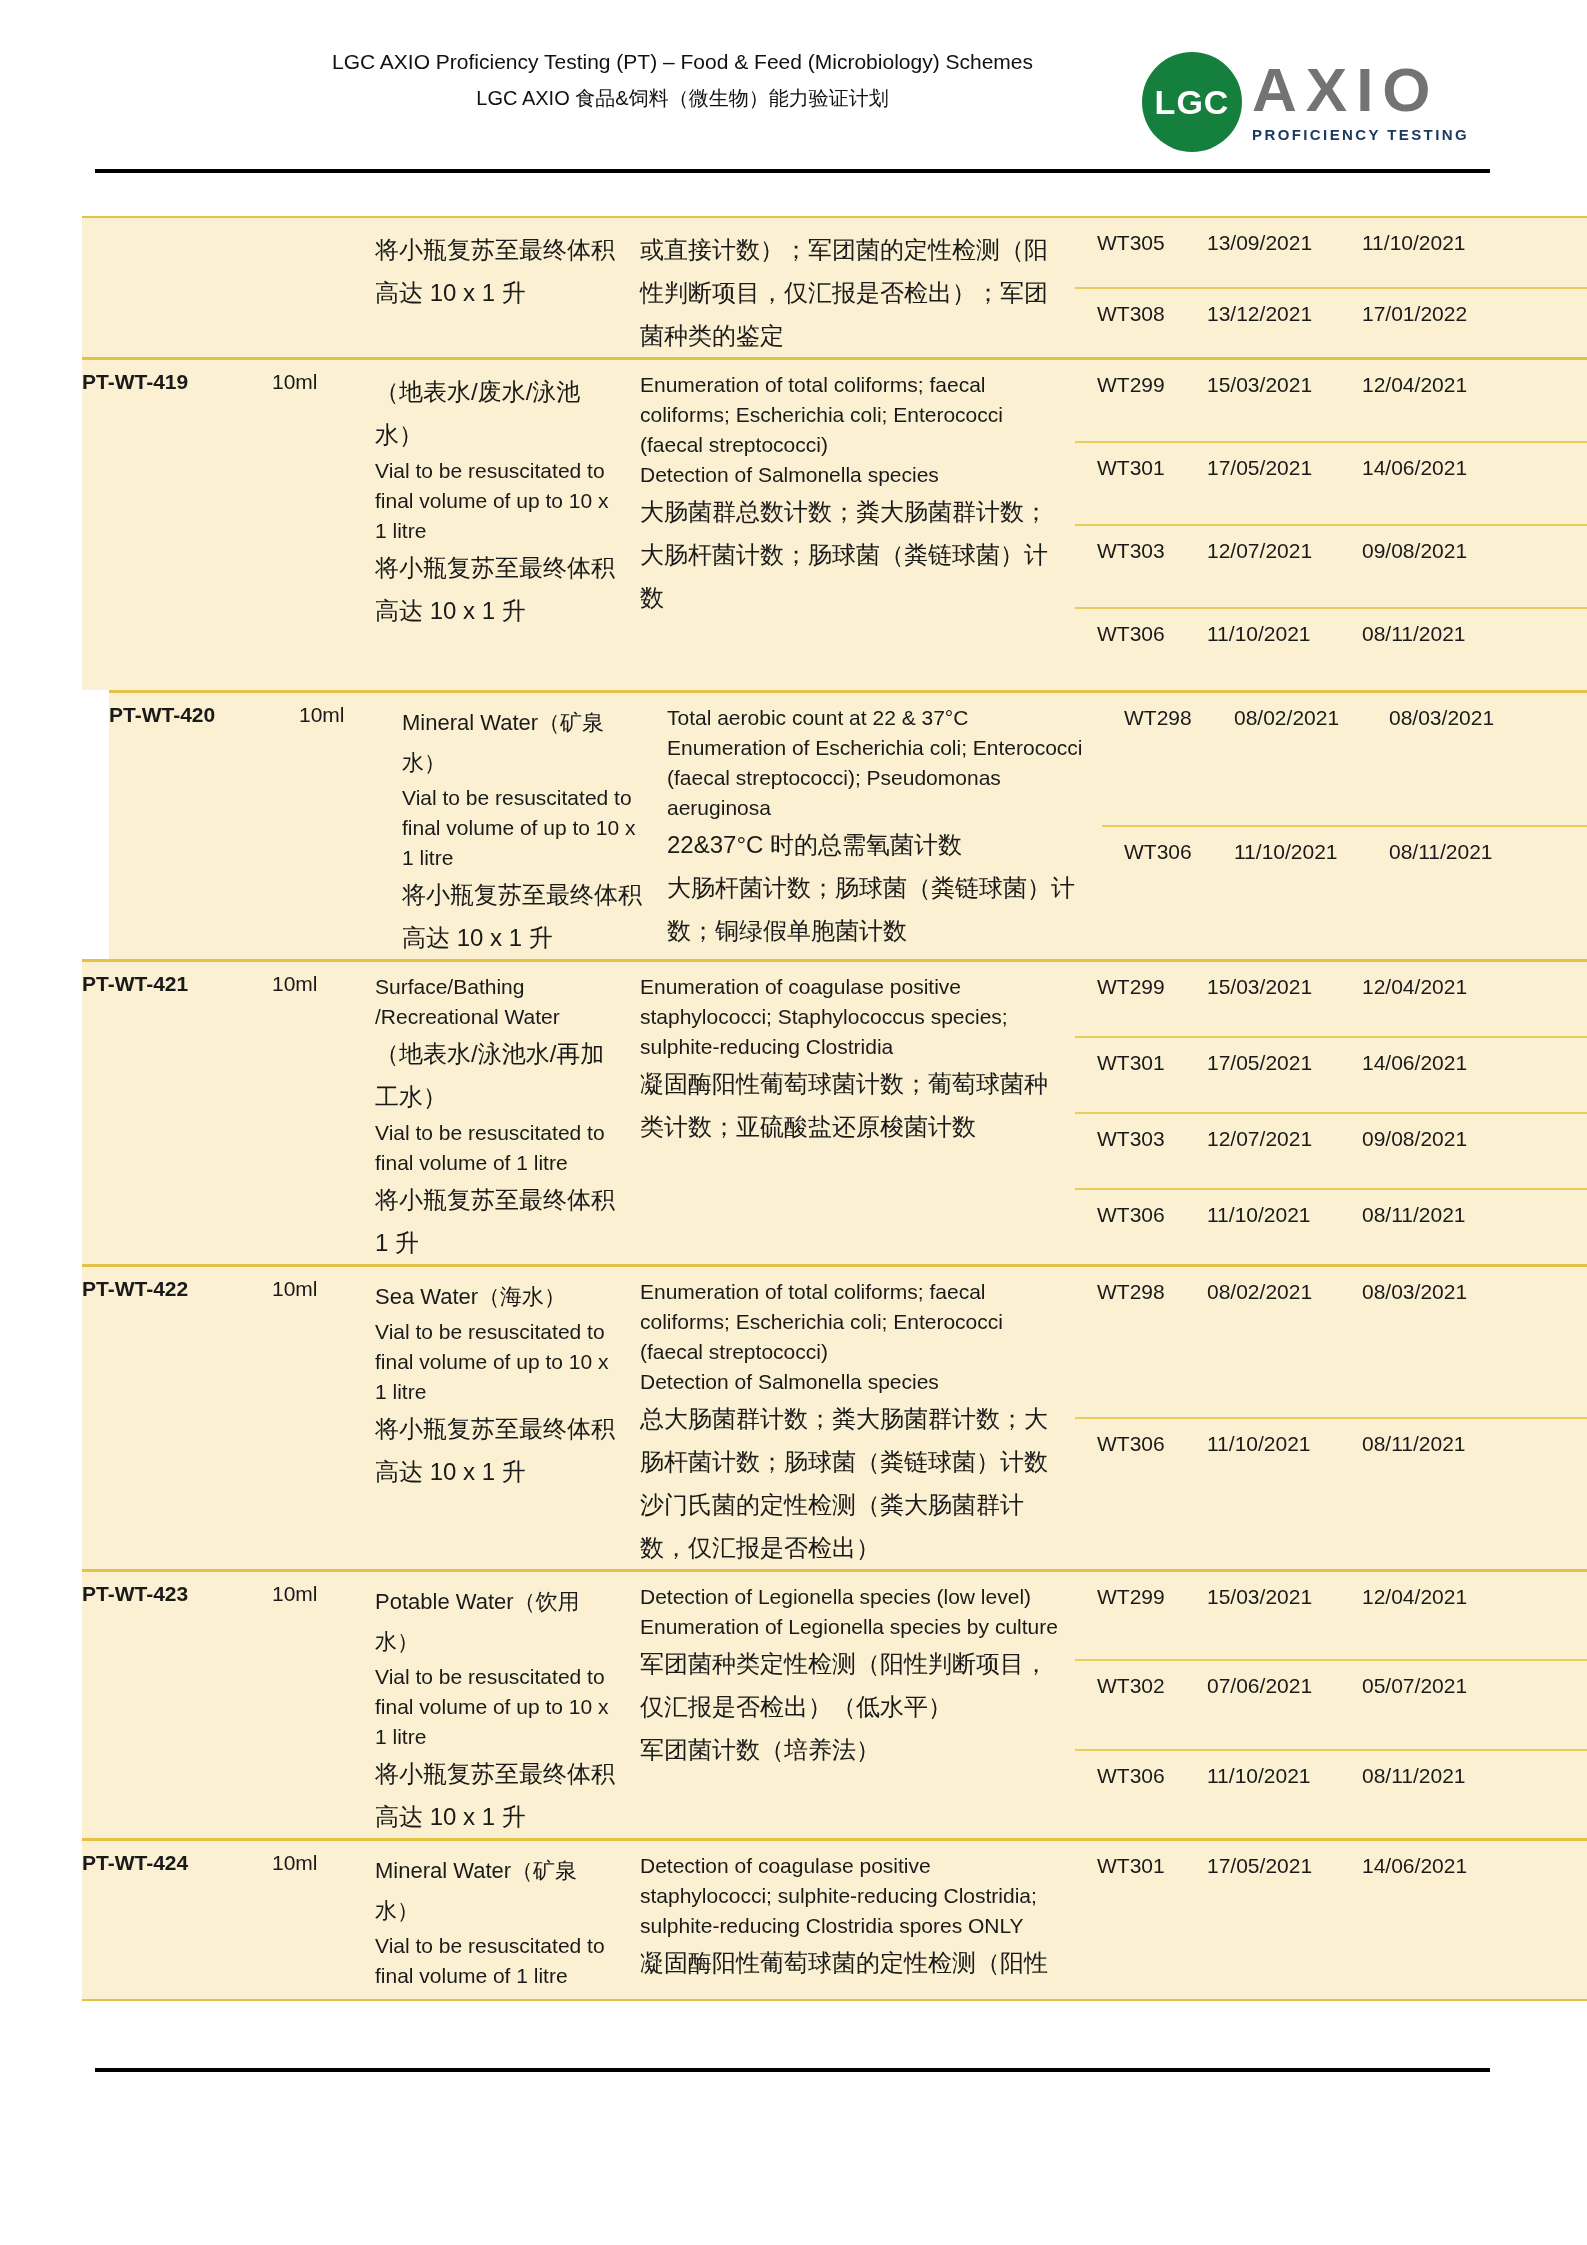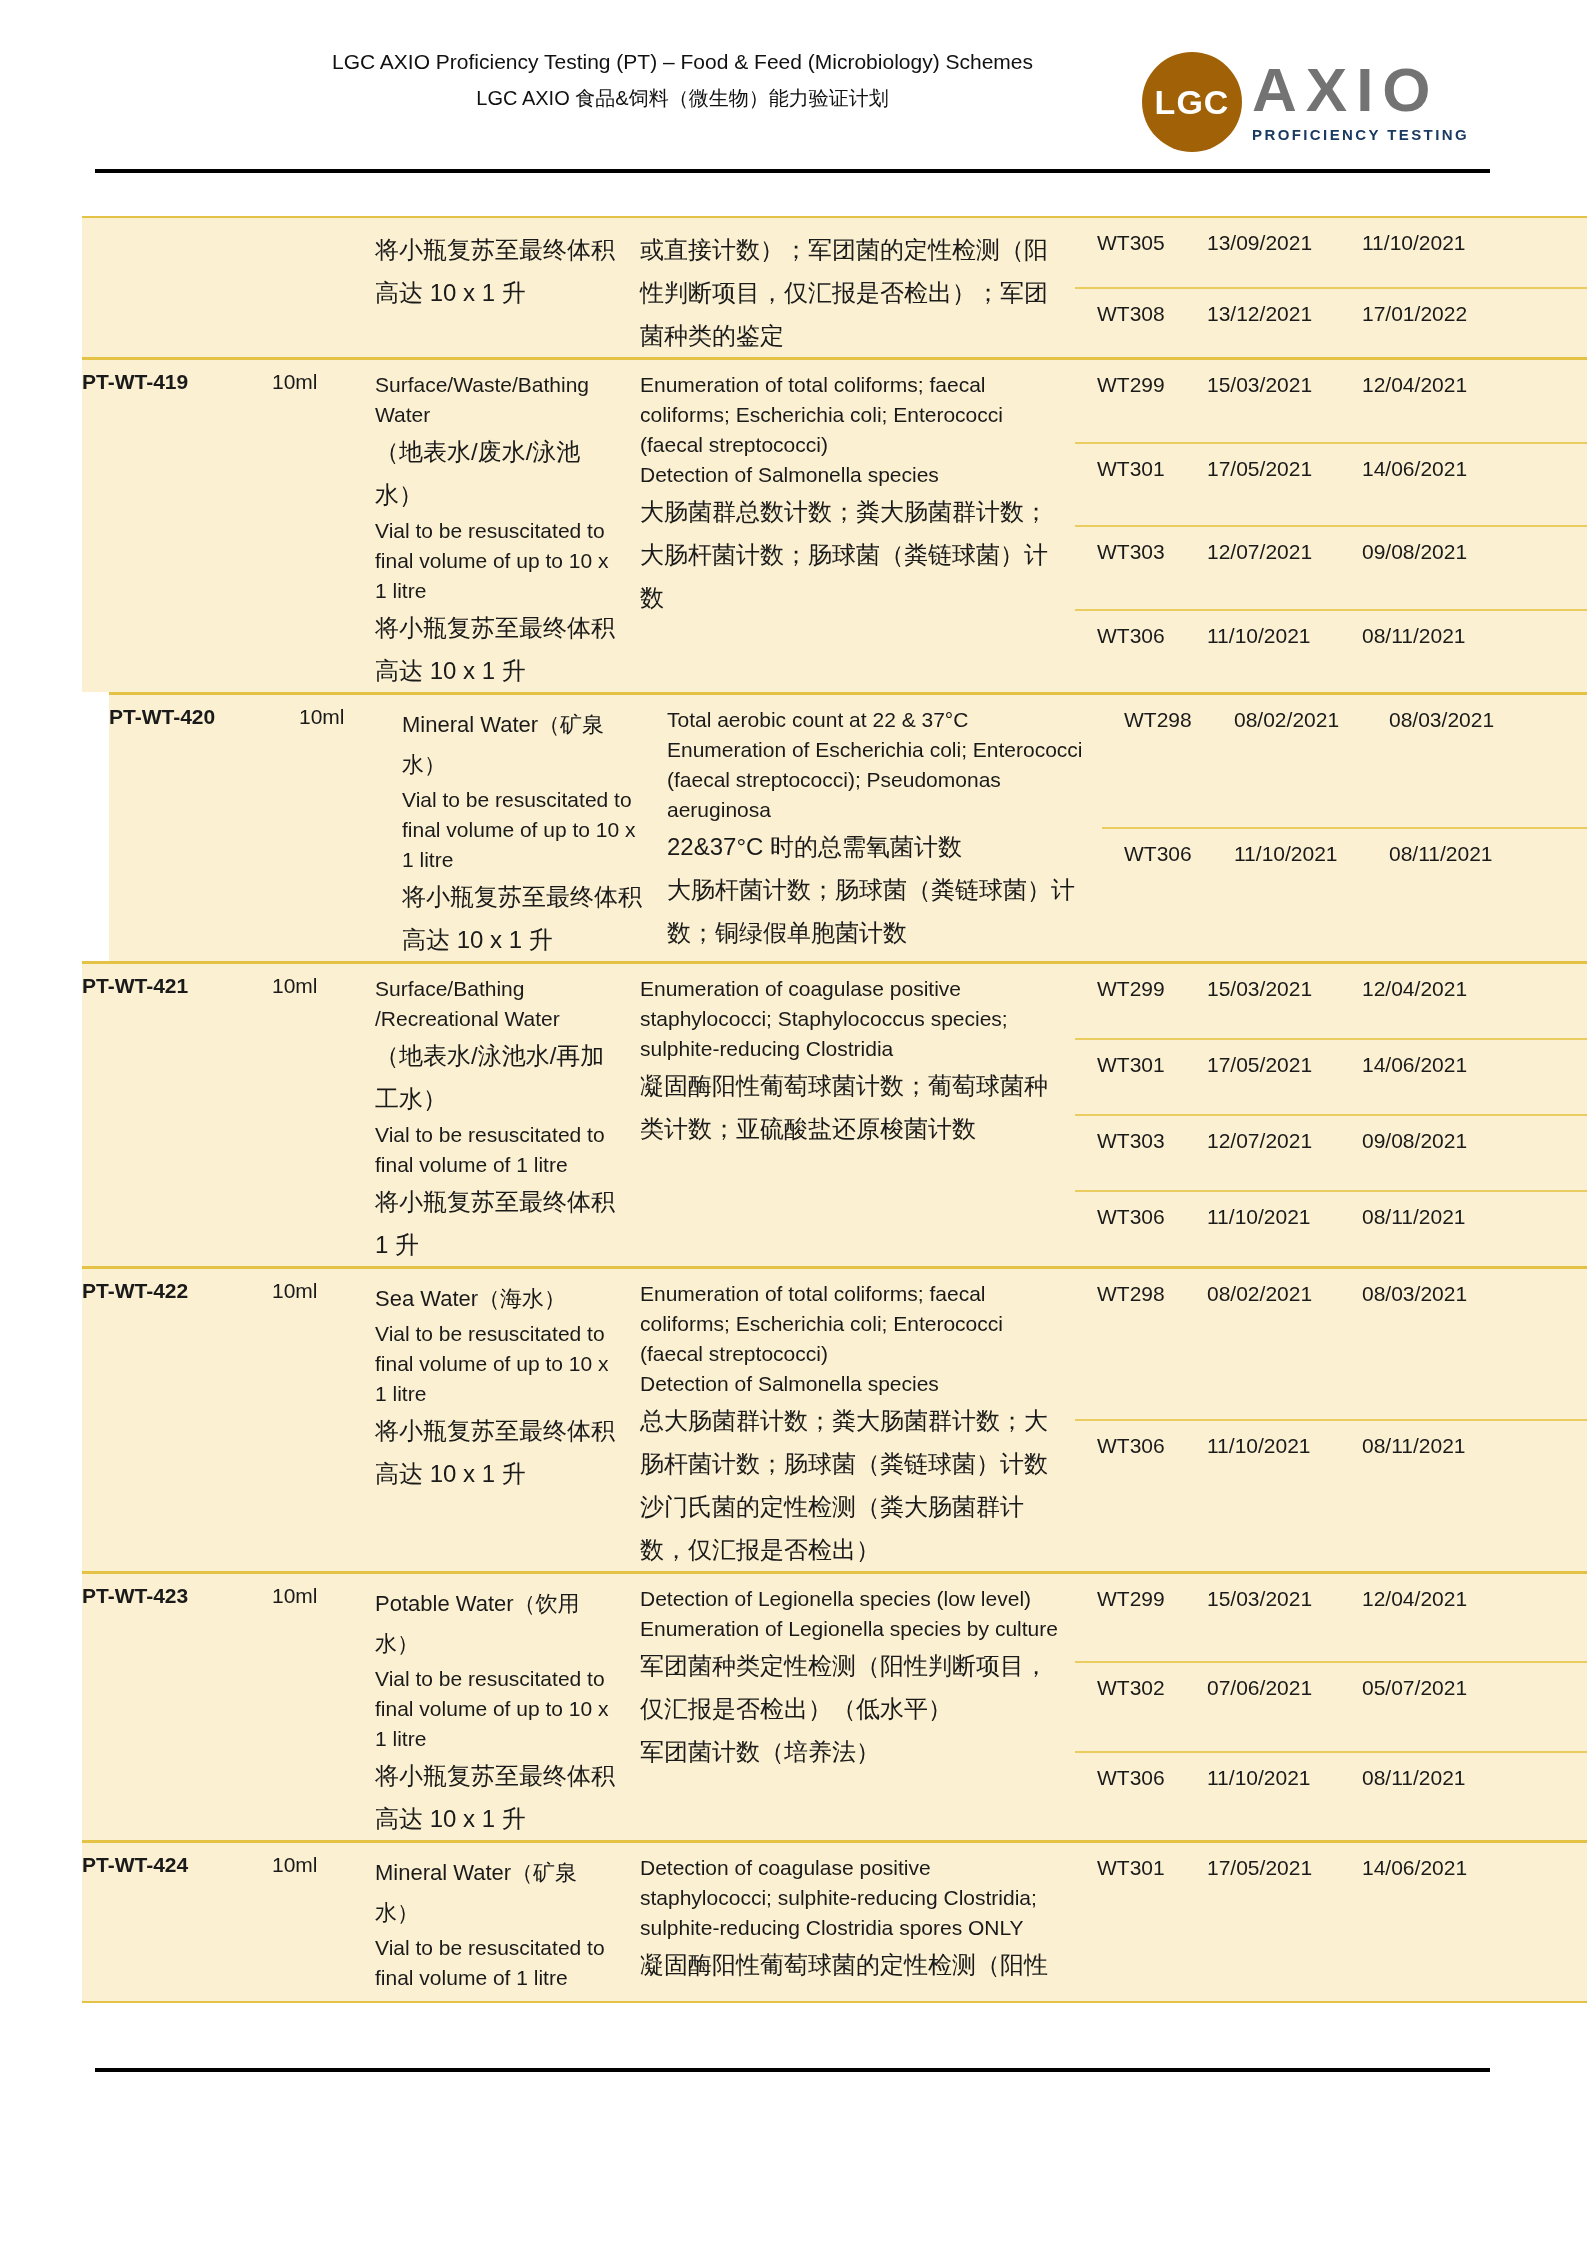--- a/index.html
+++ b/index.html
@@ -60,21 +60,21 @@
 <body>
 
 <div class="page">
 
   <div class="titles">
     <div class="title-en">LGC AXIO Proficiency Testing (PT) – Food &amp; Feed (Microbiology) Schemes</div>
     <div class="title-zh">LGC AXIO 食品&amp;饲料（微生物）能力验证计划</div>
   </div>
 
   <div class="logo">
-    <div class="logo-circle" style="background: #a16207;">
+    <div class="logo-circle" style="background: #15803d;">
       <span>LGC</span>
     </div>
     <div class="logo-right">
       <div class="logo-axio" style="color: #737373;">AXIO</div>
       <div class="logo-sub" style="color: rgb(27, 58, 97);">PROFICIENCY TESTING</div>
     </div>
   </div>
 
   <div class="rule-top"></div>
 
@@ -98,21 +98,20 @@
             <div class="round-code">WT308</div>
             <div class="r-date">13/12/2021</div>
             <div class="r-date">17/01/2022</div>
           </div>
         </div>
       </div>
       <div class="scheme-row" style="min-height: 330px;">
         <div class="cell code">PT-WT-419</div>
         <div class="cell vol">10ml</div>
         <div class="cell sample">
-          <div class="seg-en">Surface/Waste/Bathing Water</div>
           <div class="seg-zh">（地表水/废水/泳池水）</div>
           <div class="seg-en">Vial to be resuscitated to final volume of up to 10 x 1 litre</div>
           <div class="seg-zh">将小瓶复苏至最终体积高达 10 x 1 升</div>
         </div>
         <div class="cell tests">
           <div class="seg-en">Enumeration of total coliforms; faecal coliforms; Escherichia coli; Enterococci (faecal streptococci)</div>
           <div class="seg-en">Detection of Salmonella species</div>
           <div class="seg-zh">大肠菌群总数计数；粪大肠菌群计数；大肠杆菌计数；肠球菌（粪链球菌）计数</div>
         </div>
         <div class="cell rounds">

